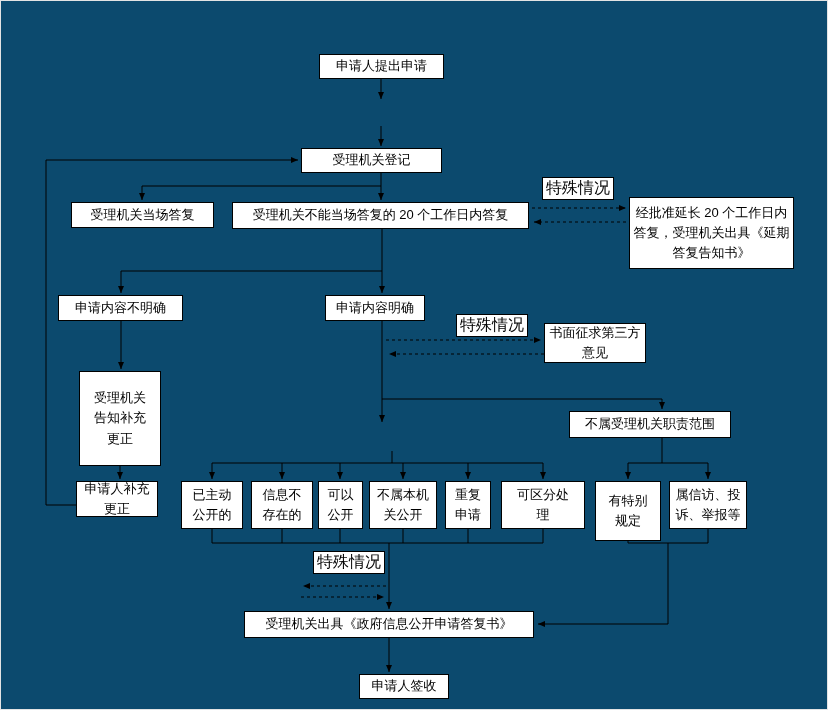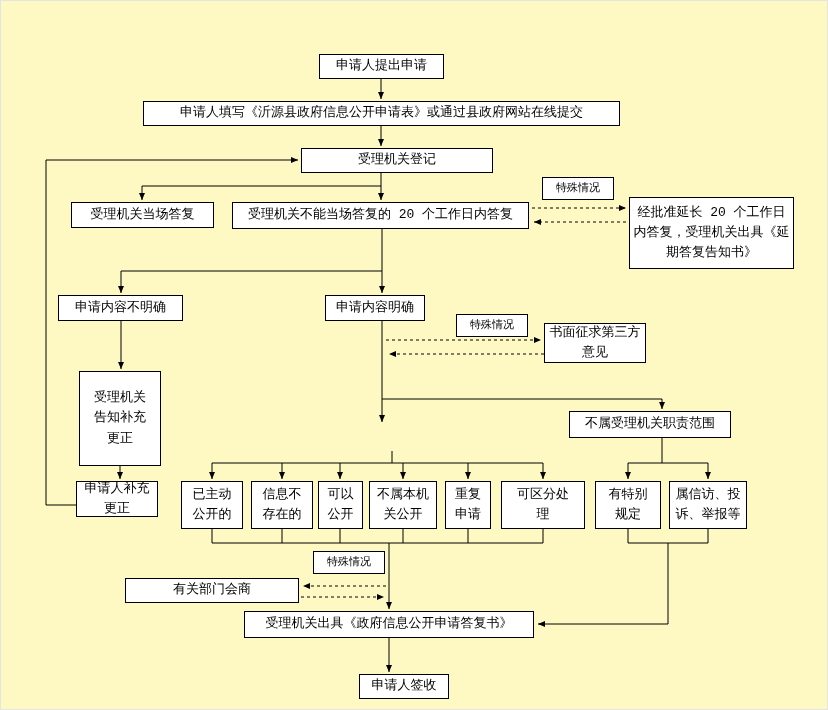--- a/index.html
+++ b/index.html
@@ -1,41 +1,41 @@
 <!DOCTYPE html>
 <html><head>
 <meta charset="utf-8">
 <style>
   html, body { margin: 0; padding: 0; background: #ffffff; }
   .canvas {
     position: relative;
     width: 828px;
     height: 710px;
-    background: #fef9c3;
+    background: #0c4a6e;
     border: 1px solid #e4e4e4;
     box-sizing: border-box;
-    font-family: Liberation Mono, monospace;
+    font-family: Liberation Sans, sans-serif;
     color: #000000;
     overflow: hidden;
   }
   .connectors { position: absolute; left: 0; top: 0; width: 828px; height: 710px; }
   .node {
     position: absolute;
     display: flex;
     align-items: center;
     justify-content: center;
     text-align: center;
     background: #ffffff;
     border: 1px solid #000000;
     box-sizing: border-box;
     font-size: 13px;
     line-height: 1.55;
     padding: 1px 3px;
   }
-  .node.small { font-size: 11px; }
+  .node.small { font-size: 16px; }
   .node.nowrap { white-space: nowrap; }
   .node.tight { padding: 20px 10px; }
 </style>
 </head>
 <body>
 
 <div class="canvas">
 
   <svg class="connectors" viewBox="0 0 828 710" xmlns="http://www.w3.org/2000/svg">
     <defs>
@@ -77,39 +77,37 @@
       <path d="M531,207 H625" marker-end="url(#arr)"></path>
       <path d="M625,221 H533" marker-end="url(#arr)"></path>
       <path d="M385,339 H540" marker-end="url(#arr)"></path>
       <path d="M543,353 H388" marker-end="url(#arr)"></path>
       <path d="M385,585 H302" marker-end="url(#arr)"></path>
       <path d="M300,596 H383" marker-end="url(#arr)"></path>
     </g>
   </svg>
 
   <div class="node nowrap" style="left:318px;top:53px;width:125px;height:25px">申请人提出申请</div>
-  <div class="node nowrap" style="left:142px;top:100px;width:477px;height:25px">申请人填写《沂源县政府信息公开申请表》或通过县政府网站在线提交</div>
-  <div class="node nowrap" style="left:300px;top:147px;width:192px;height:25px">受理机关登记</div>
+  <div class="node nowrap" style="left:300px;top:147px;width:141px;height:25px">受理机关登记</div>
   <div class="node nowrap" style="left:70px;top:201px;width:143px;height:26px">受理机关当场答复</div>
   <div class="node nowrap" style="left:231px;top:201px;width:297px;height:27px">受理机关不能当场答复的 20 个工作日内答复</div>
   <div class="node small nowrap" style="left:541px;top:176px;width:72px;height:23px">特殊情况</div>
   <div class="node" style="left:628px;top:196px;width:165px;height:72px">经批准延长 20 个工作日内答复，受理机关出具《延期答复告知书》</div>
   <div class="node nowrap" style="left:57px;top:294px;width:125px;height:26px">申请内容不明确</div>
   <div class="node nowrap" style="left:324px;top:294px;width:100px;height:26px">申请内容明确</div>
   <div class="node small nowrap" style="left:455px;top:313px;width:72px;height:23px">特殊情况</div>
   <div class="node" style="left:543px;top:322px;width:102px;height:40px">书面征求第三方意见</div>
   <div class="node" style="left:78px;top:370px;width:82px;height:95px;padding:4px 12px">受理机关告知补充更正</div>
   <div class="node nowrap" style="left:568px;top:410px;width:162px;height:27px">不属受理机关职责范围</div>
   <div class="node" style="left:75px;top:480px;width:82px;height:36px">申请人补充更正</div>
   <div class="node tight" style="left:180px;top:480px;width:62px;height:48px">已主动公开的</div>
   <div class="node tight" style="left:250px;top:480px;width:62px;height:48px">信息不存在的</div>
   <div class="node" style="left:317px;top:480px;width:45px;height:48px">可以公开</div>
   <div class="node" style="left:368px;top:480px;width:68px;height:48px">不属本机关公开</div>
   <div class="node" style="left:444px;top:480px;width:46px;height:48px">重复申请</div>
   <div class="node tight" style="left:500px;top:480px;width:84px;height:48px">可区分处理</div>
-  <div class="node tight" style="left:594px;top:480px;width:66px;height:48px">有特别规定</div>
+  <div class="node tight" style="left:594px;top:480px;width:66px;height:60px">有特别规定</div>
   <div class="node" style="left:668px;top:480px;width:78px;height:48px">属信访、投诉、举报等</div>
   <div class="node small nowrap" style="left:312px;top:550px;width:72px;height:23px">特殊情况</div>
-  <div class="node nowrap" style="left:124px;top:577px;width:174px;height:25px">有关部门会商</div>
   <div class="node nowrap" style="left:243px;top:610px;width:290px;height:27px">受理机关出具《政府信息公开申请答复书》</div>
   <div class="node nowrap" style="left:358px;top:673px;width:90px;height:25px">申请人签收</div>
 
 </div>
 
 </body></html>

